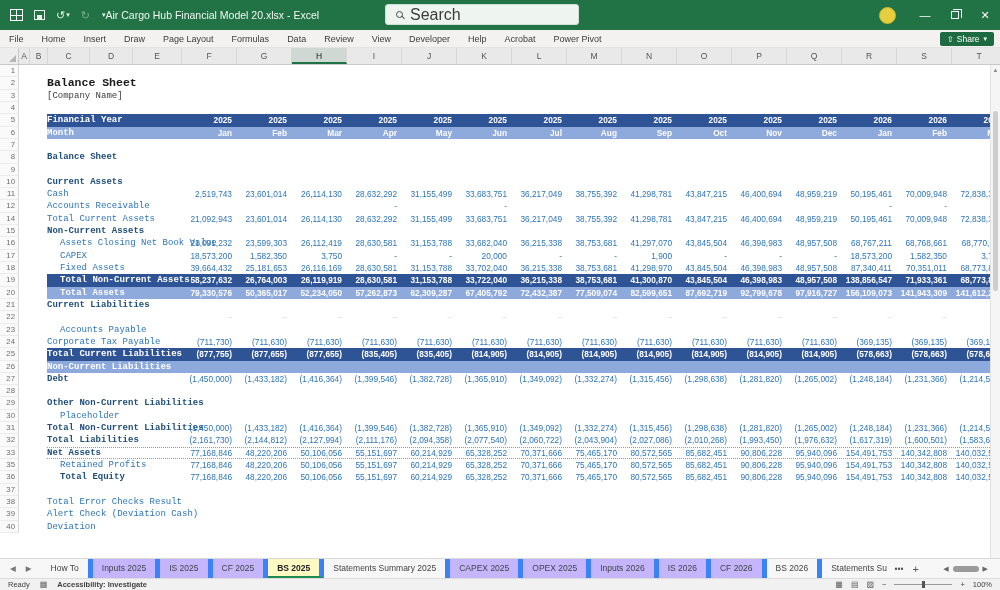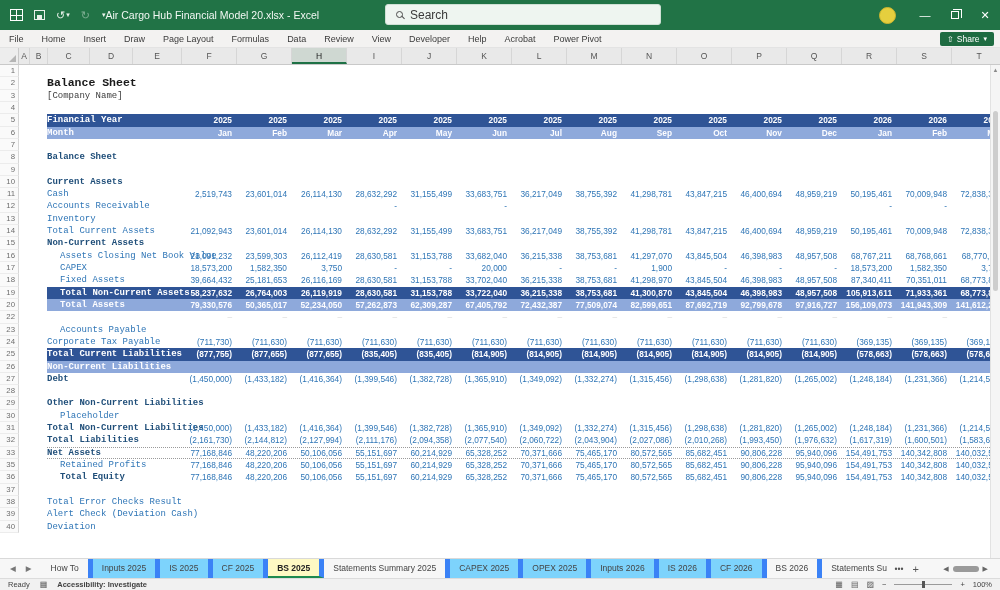--- a/index.html
+++ b/index.html
@@ -8,21 +8,21 @@
   
   .titlebar { height:30px; background:#217346; display:flex; align-items:center; position:relative; color:#fff; }
   .qat { display:flex; align-items:center; gap:11px; margin-left:10px; font-size:11px; }
   .qat .ic { display:inline-flex; align-items:center; color:#eaf3ec; }
   .appicon { width:13px; height:12px; border:1px solid #fff; background:linear-gradient(#fff,#fff) 50% 0/1px 100% no-repeat, linear-gradient(#fff,#fff) 0 50%/100% 1px no-repeat; }
   .saveicon { width:11px; height:10px; border:1px solid #e8f1ea; position:relative; }
   .saveicon::after { content:""; position:absolute; left:2px; bottom:0; width:5px; height:4px; background:#e8f1ea; }
   .dim { opacity:.45; }
   .caret { font-size:7px; margin-left:1px; }
   .tb-title { margin-left:0; font-size:10.5px; color:#f2f7f3; white-space:nowrap; }
-  .searchbox { position:absolute; left:385px; top:4px; width:276px; height:21px; background:#eef5f0; border:1px solid #cfe0d5; border-radius:3px; display:flex; align-items:center; gap:7px; padding-left:10px; color:#3b3b3b; font-size:12px; }
+  .searchbox { position:absolute; left:385px; top:4px; width:194px; height:21px; background:#eef5f0; border:1px solid #cfe0d5; border-radius:3px; display:flex; align-items:center; gap:7px; padding-left:10px; color:#3b3b3b; font-size:16px; }
   .mag { width:7px; height:7px; border:1.4px solid #4d4d4d; border-radius:50%; position:relative; flex:none; }
   .mag::after { content:""; position:absolute; width:4px; height:1.4px; background:#4d4d4d; transform:rotate(45deg); right:-3px; bottom:-1px; }
   .tb-right { position:absolute; right:0; top:0; height:30px; display:flex; align-items:center; }
   .avatar { width:17px; height:17px; border-radius:50%; background:#e5cf3e; border:1px solid #cdb62e; margin-right:14px; }
   .winbtn { width:30px; height:30px; display:flex; align-items:center; justify-content:center; font-size:11px; color:#fff; }
   .restore { width:8px; height:8px; border:1px solid #fff; position:relative; }
   .restore::after { content:""; position:absolute; left:1px; top:-3px; width:8px; height:8px; border-top:1px solid #fff; border-right:1px solid #fff; }
 
   
   .ribbon { height:18px; background:#f3f2f1; display:flex; align-items:center; position:relative; border-bottom:1px solid #e3e3e3; }
@@ -59,21 +59,21 @@
   
   .vscroll { position:absolute; right:0; top:65px; width:10px; height:493px; background:#f5f5f5; border-left:1px solid #e2e2e2; z-index:5; }
   .vs-arrow { font-size:6px; color:#8a8a8a; text-align:center; line-height:10px; }
   .vs-thumb { position:absolute; left:2px; top:46px; width:5px; height:180px; background:#cdcdcd; border-radius:3px; }
 
   
   .tabrow { height:20px; background:#f7f7f7; border-top:1px solid #d9d9d9; display:flex; align-items:stretch; font-size:8.5px; color:#444; }
   .tabnav { display:flex; align-items:center; gap:10px; padding:0 10px; color:#777; font-size:7.5px; }
   .stabs { display:flex; overflow:hidden; max-width:845px; }
   .stab { padding:0 9px; line-height:18px; border-right:5px solid #3b82f6; white-space:nowrap; }
-  .stab.yellow { background:#7dd3fc; }
+  .stab.yellow { background:#c4b5fd; }
   .stab.active { background:#fef9c3; font-weight:bold; color:#222; border-bottom:2px solid #1e8a4f; }
   .tabextras { display:flex; align-items:center; gap:9px; padding:0 8px; color:#555; }
   .hscroll { margin-left:auto; display:flex; align-items:center; gap:4px; padding-right:12px; color:#666; font-size:7px; }
   .hthumb { width:26px; height:6px; background:#9a9a9a; border-radius:3px; }
 
   
   .statusbar { height:12px; background:#f1f1f1; border-top:1px solid #dcdcdc; display:flex; align-items:center; font-size:7.5px; color:#3f3f3f; }
   .statusbar .left { display:flex; align-items:center; gap:10px; padding-left:8px; }
   .sic { font-size:8px; color:#5a5a5a; }
   .statusbar .right { margin-left:auto; display:flex; align-items:center; gap:8px; padding-right:8px; }
@@ -267,24 +267,20 @@
         <div class="vcell"></div>
         <div class="vcell"></div>
         <div class="vcell"></div>
         <div class="vcell"></div>
         <div class="vcell"></div>
         <div class="vcell">-</div>
         <div class="vcell">-</div>
         <div class="vcell"></div>
       </div>
       <div class="grow t-lbl">
-        <div class="gut">13</div>
-        <div class="labelarea">Inventory</div>
-      </div>
-      <div class="grow t-lbl">
         <div class="gut">14</div>
         <div class="labelarea">Total Current Assets</div>
         <div class="vcell">21,092,943</div>
         <div class="vcell">23,601,014</div>
         <div class="vcell">26,114,130</div>
         <div class="vcell">28,632,292</div>
         <div class="vcell">31,155,499</div>
         <div class="vcell">33,683,751</div>
         <div class="vcell">36,217,049</div>
         <div class="vcell">38,755,392</div>
@@ -366,21 +362,21 @@
         <div class="vcell">26,119,919</div>
         <div class="vcell">28,630,581</div>
         <div class="vcell">31,153,788</div>
         <div class="vcell">33,722,040</div>
         <div class="vcell">36,215,338</div>
         <div class="vcell">38,753,681</div>
         <div class="vcell">41,300,870</div>
         <div class="vcell">43,845,504</div>
         <div class="vcell">46,398,983</div>
         <div class="vcell">48,957,508</div>
-        <div class="vcell">105,913,611</div>
+        <div class="vcell">138,856,547</div>
         <div class="vcell">71,933,361</div>
         <div class="vcell">68,773,861</div>
       </div>
       <div class="grow bandlight ind1">
         <div class="gut">20</div>
         <div class="band"></div>
         <div class="labelarea">Total Assets</div>
         <div class="vcell">79,330,576</div>
         <div class="vcell">50,365,017</div>
         <div class="vcell">52,234,050</div>
@@ -390,20 +386,24 @@
         <div class="vcell">72,432,387</div>
         <div class="vcell">77,509,074</div>
         <div class="vcell">82,599,651</div>
         <div class="vcell">87,692,719</div>
         <div class="vcell">92,799,678</div>
         <div class="vcell">97,916,727</div>
         <div class="vcell">156,109,073</div>
         <div class="vcell">141,943,309</div>
         <div class="vcell">141,612,232</div>
       </div>
+      <div class="grow t-sec">
+        <div class="gut">21</div>
+        <div class="labelarea">Current Liabilities</div>
+      </div>
       <div class="grow t-lbl faintrow">
         <div class="gut">22</div>
         <div class="labelarea"></div>
         <div class="vcell">–</div>
         <div class="vcell">–</div>
         <div class="vcell">–</div>
         <div class="vcell">–</div>
         <div class="vcell">–</div>
         <div class="vcell">–</div>
         <div class="vcell">–</div>

